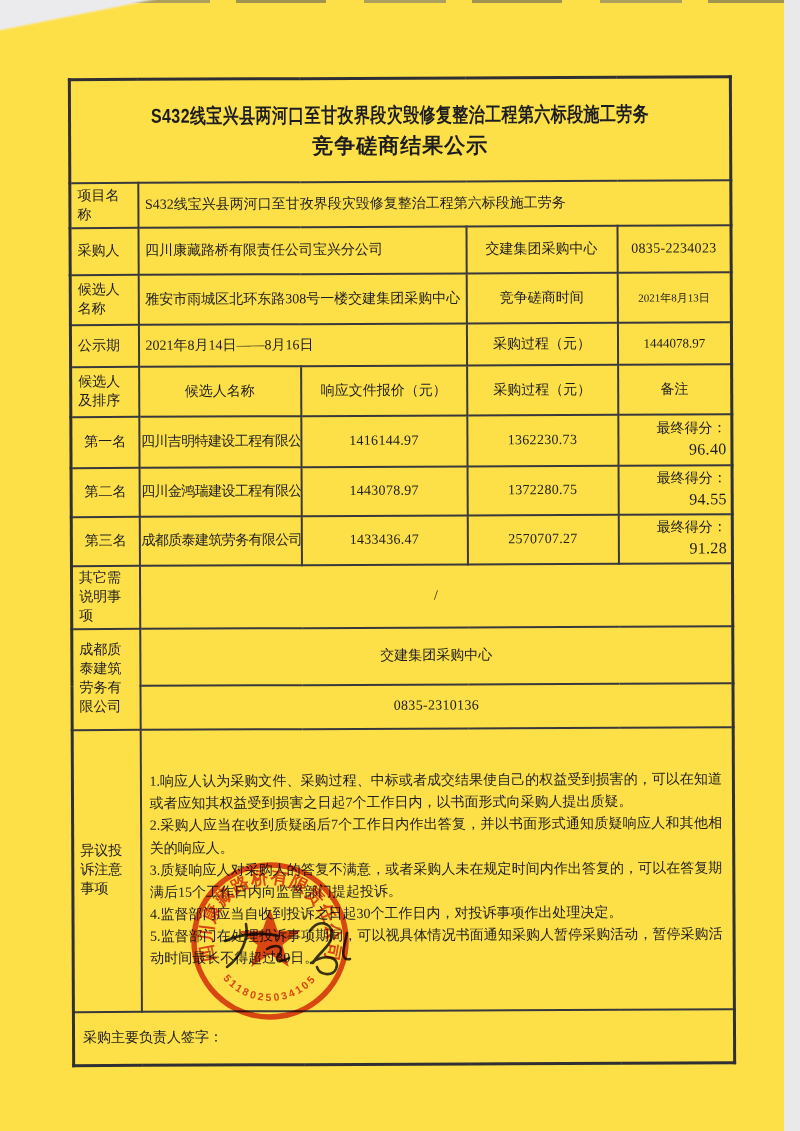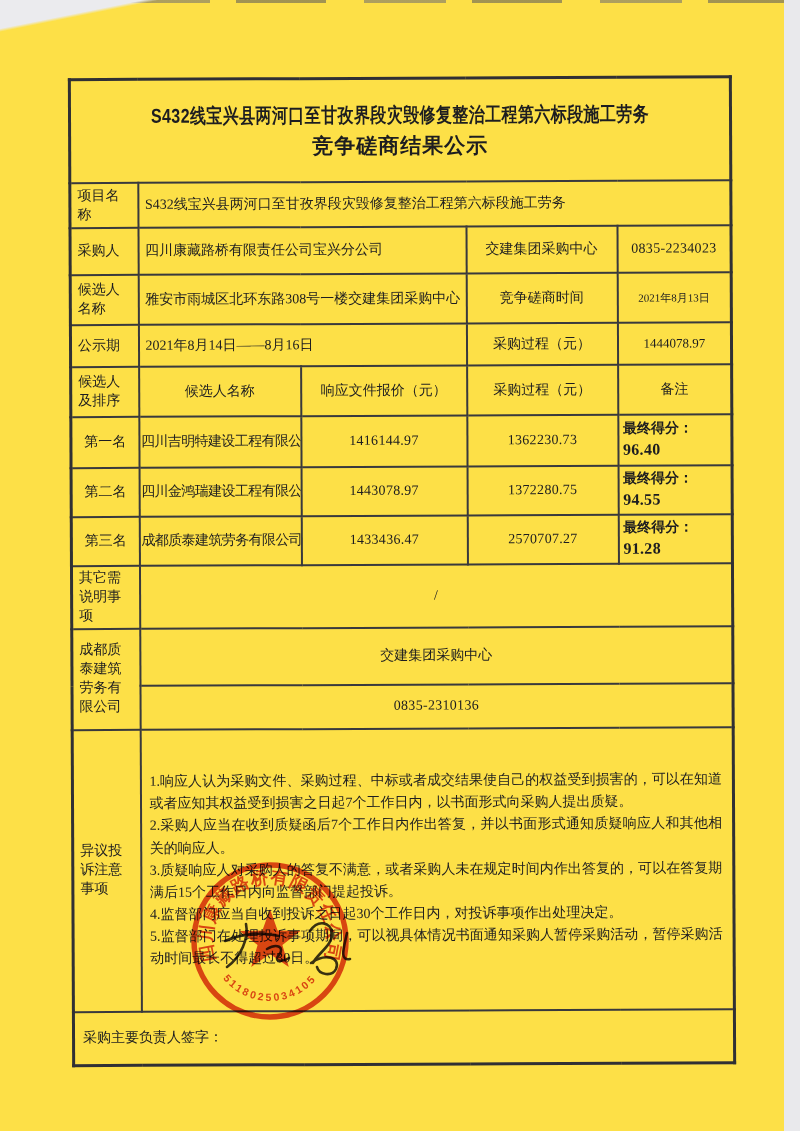--- a/index.html
+++ b/index.html
@@ -17,21 +17,21 @@
     overflow:hidden;}
   table.doc{border:3px solid #303034;}
   .c-center{text-align:center;}
   .c-left{text-align:left;padding-left:6px !important;}
   .title-cell{text-align:center;font-family:"Liberation Sans","DejaVu Sans",sans-serif;font-weight:bold;padding:10px 2px !important;}
   .title-l1{font-size:20px;white-space:nowrap;transform:scaleX(.80);transform-origin:center;letter-spacing:.5px;line-height:1.5;}
   .title-l2{font-size:21px;line-height:1.5;letter-spacing:1px;}
   .num{font-size:16px;letter-spacing:.3px;}
   .name-cell{font-size:12.5px;letter-spacing:-.6px;white-space:nowrap;text-align:center;padding:2px 1px !important;}
   .wrap-label{word-break:break-all;}
-  .score-line{display:block;text-align:left;font-weight:bold;}
+  .score-line{display:block;text-align:right;}
   .objection-cell{vertical-align:middle;padding:8px 10px 8px 8px !important;}
   .objection-cell p{margin:0;font-size:14px;line-height:1.58;text-align:justify;word-break:break-all;}
   .sig-cell{padding-left:8px !important;font-size:14.5px;}
   
   .stamp{position:absolute;left:186px;top:857px;width:168px;height:168px;mix-blend-mode:multiply;opacity:.93;}
   .signature{position:absolute;left:215px;top:903px;width:160px;height:86px;mix-blend-mode:multiply;}
 </style>
 </head>
 <body>
 

